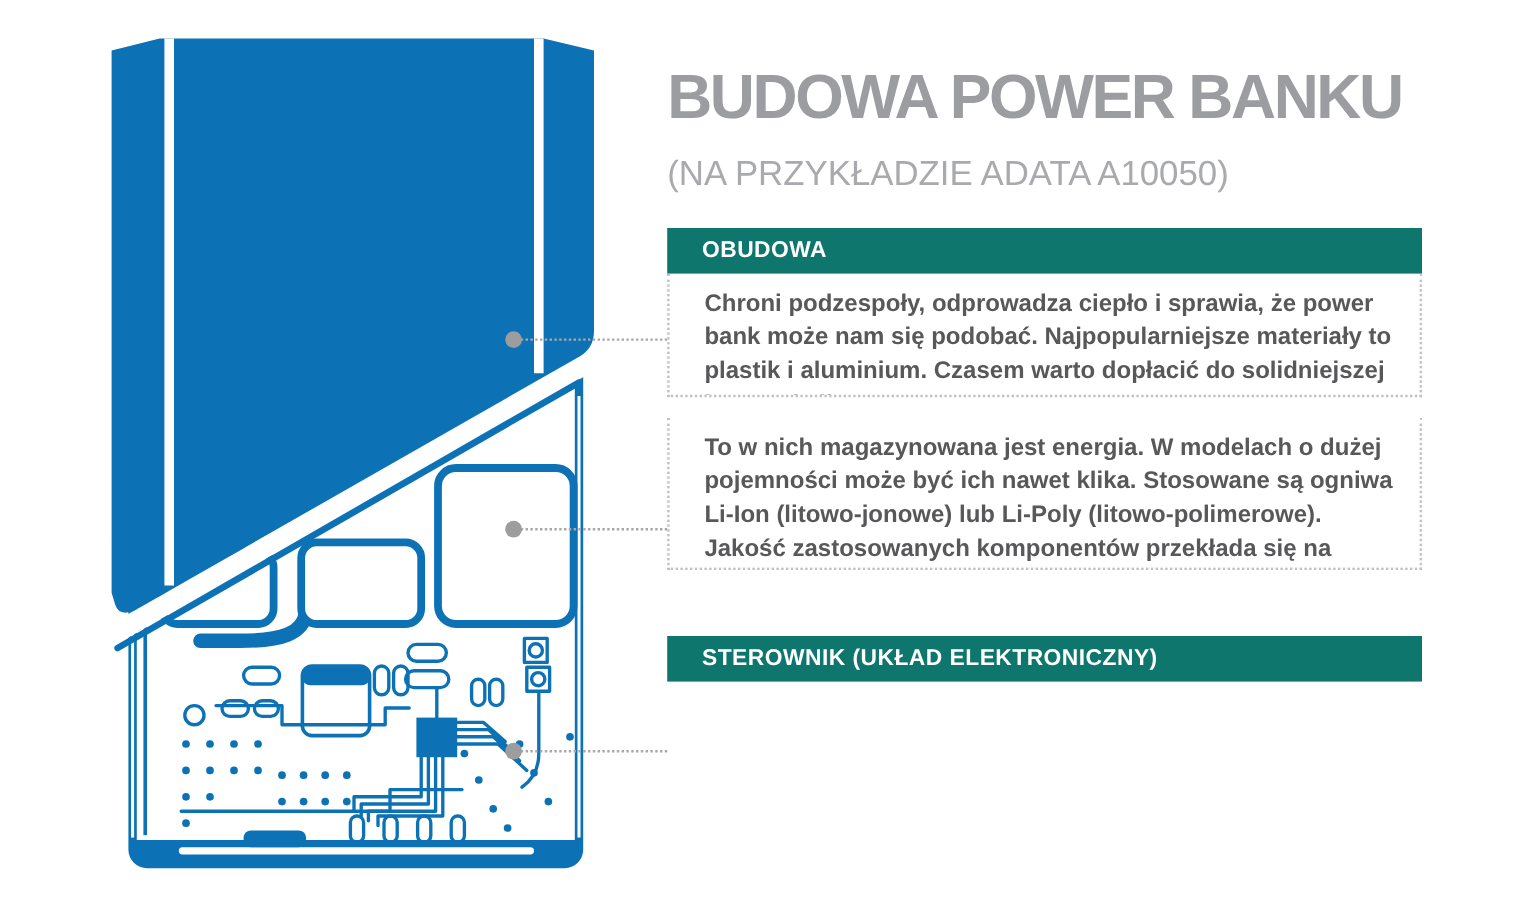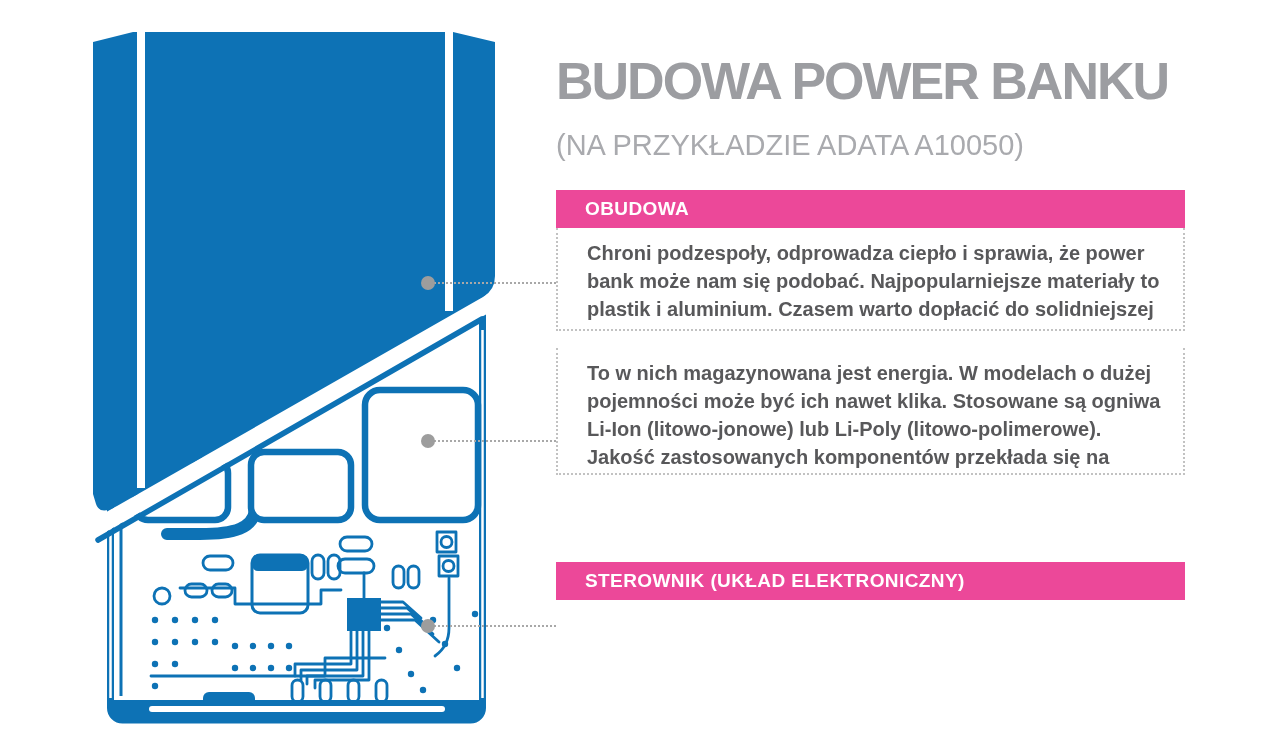--- a/index.html
+++ b/index.html
@@ -10,33 +10,33 @@
   .illustration{position:absolute;left:85px;top:28px;width:420px;height:712px;}
   .titleblock{position:absolute;left:556px;top:54px;width:640px;}
   .title-main{
     font-size:52px;font-weight:700;letter-spacing:-2px;color:#9c9da1;line-height:54px;white-space:nowrap;
   }
   .title-sub{
     font-size:29px;font-weight:400;letter-spacing:0px;color:#a9aaae;line-height:34px;margin-top:20px;white-space:nowrap;
   }
   .section{position:absolute;left:556px;width:629px;}
   .section-head{
-    background:#ec4899;height:38px;line-height:38px;padding-left:29px;
+    background:#0f766e;height:38px;line-height:38px;padding-left:29px;
     color:#ffffff;font-size:19px;font-weight:700;letter-spacing:0.4px;box-sizing:border-box;
   }
   .section-body{
     border-left:2px dotted #c2c2c2;border-right:2px dotted #c2c2c2;border-bottom:2px dotted #c2c2c2;
     box-sizing:border-box;padding:11px 22px 0 29px;overflow:hidden;
     color:#58585a;font-size:20px;font-weight:700;line-height:28px;
   }
   .sec1{top:190px;}
   .sec1 .section-body{height:103px;}
   .sec2{top:348px;}
   .sec2 .section-body{height:127px;}
-  .sec3{top:562px;}
+  .sec3{top:530px;}
   .sec3 .section-body{height:144px;}
   .callout-line{
     position:absolute;height:0;border-top:2px dotted #a8a8a8;width:122px;left:434px;
   }
   .callout-dot{
     position:absolute;width:14px;height:14px;border-radius:50%;background:#9d9d9d;left:421px;
   }
 </style>
 </head>
 <body>

